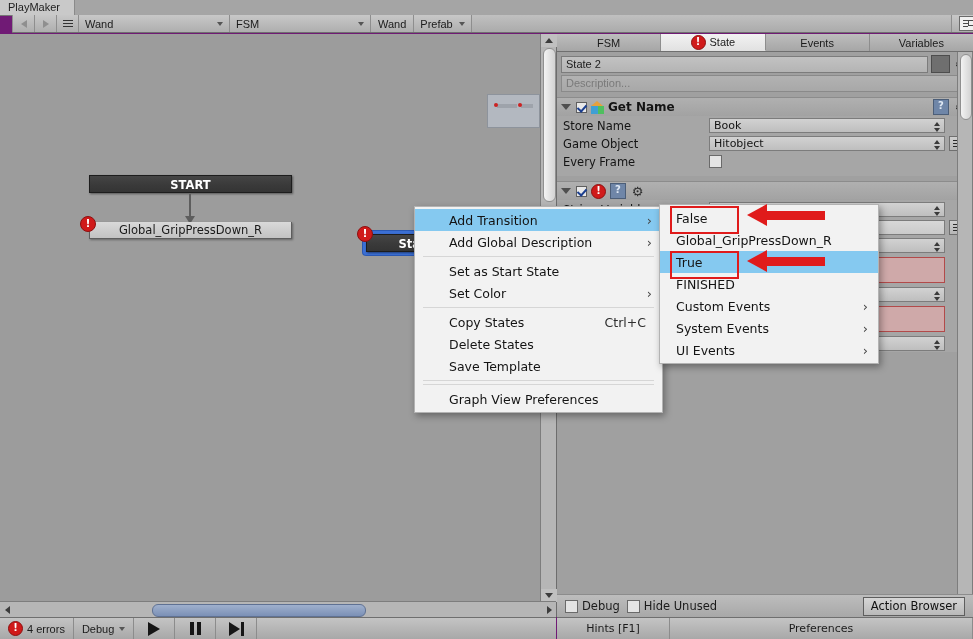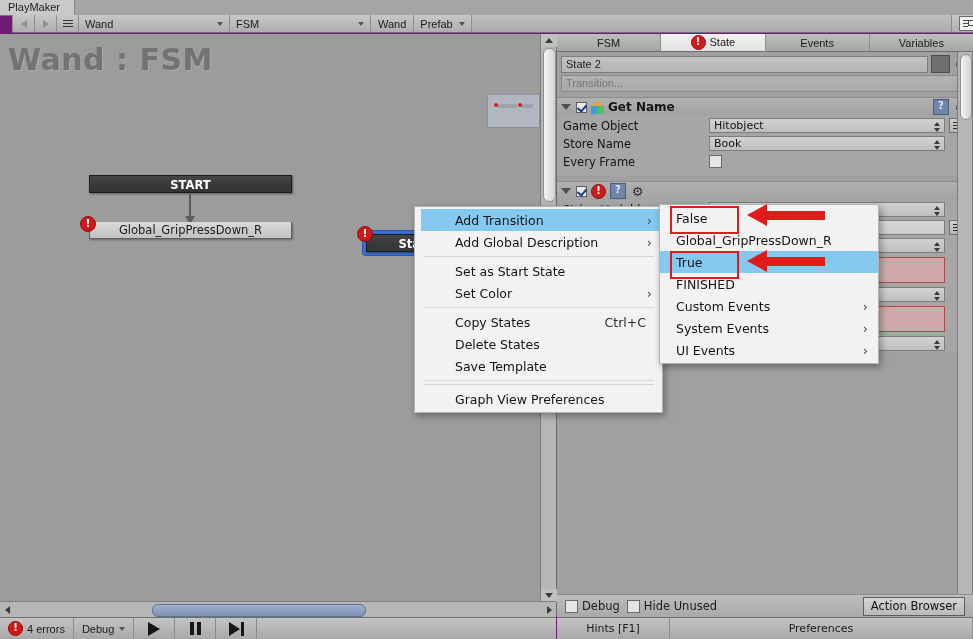--- a/index.html
+++ b/index.html
@@ -599,21 +599,20 @@
   }
   .ctx-item {
     height: 22px;
     display: flex;
     align-items: center;
     padding: 0 10px 0 34px;
     font-size: 12.5px;
     color: #141414;
     position: relative;
     box-sizing: border-box;
-    margin-left: 6px;
   }
   .ctx-item.hl { background: #85c9f0; }
   .ctx-item .shortcut {
     margin-left: auto;
     color: #2e2e2e;
     font-size: 12.5px;
     padding-right: 6px;
   }
   .ctx-item .sub {
     margin-left: auto;
@@ -717,21 +716,20 @@
       <span class="lbl">Prefab</span>
       <span class="caret"></span>
     </div>
     <div class="tb-gap"></div>
     <div class="tb-right">
       <span class="tb-icon-box"></span>
     </div>
   </div>
 
   <div class="graph-panel">
-    <div class="graph-title">Wand : FSM</div>
 
     <div class="minimap">
       <div class="mm-node" style="left:9px; top:9px; width:20px;"></div>
       <div class="mm-dot" style="left:6px; top:8px;"></div>
       <div class="mm-node" style="left:33px; top:9px; width:12px;"></div>
       <div class="mm-dot" style="left:30px; top:8px;"></div>
     </div>
 
     <div class="node" style="left:89px; top:141px; width:203px;">
       <div class="title">START</div>
@@ -816,65 +814,65 @@
     </div>
 
     <div class="insp-body">
 
       <div class="row-name">
         <div class="field">State 2</div>
         <div class="swatch"></div>
         <div class="gear">⚙</div>
       </div>
 
-      <div class="desc-row">Transition...</div>
+      <div class="desc-row">Description...</div>
 
       <div class="action-block">
         <div class="action-head">
           <span class="foldout"></span>
           <span class="cbx checked"></span>
           <span class="cube-icon">
               <span class="top"></span>
               <span class="lf"></span>
               <span class="rt"></span>
             </span>
           <span class="action-title">Get Name</span>
           <span class="help-icon">?</span>
           <span class="gear">⚙</span>
+        </div>
+
+        <div class="prop-row">
+          <span class="prop-label">Store Name</span>
+          <span class="ctl">
+            <span>Book</span>
+            <span class="updown">
+                <span class="u"></span>
+                <span class="d"></span>
+              </span>
+          </span>
+          <span style="width:19px"></span>
         </div>
 
         <div class="prop-row">
           <span class="prop-label">Game Object</span>
           <span class="ctl">
             <span>Hitobject</span>
             <span class="updown">
                 <span class="u"></span>
                 <span class="d"></span>
               </span>
           </span>
           <span class="menu-btn">
               <i></i>
               <i></i>
               <i></i>
             </span>
         </div>
 
         <div class="prop-row">
-          <span class="prop-label">Store Name</span>
-          <span class="ctl">
-            <span>Book</span>
-            <span class="updown">
-                <span class="u"></span>
-                <span class="d"></span>
-              </span>
-          </span>
-          <span style="width:19px"></span>
-        </div>
-
-        <div class="prop-row">
           <span class="prop-label">Every Frame</span>
           <span class="cbx-plain"></span>
           <span style="flex:1"></span>
         </div>
         <div style="height:6px"></div>
       </div>
 
       <div class="action-block">
         <div class="action-head">
           <span class="foldout"></span>

